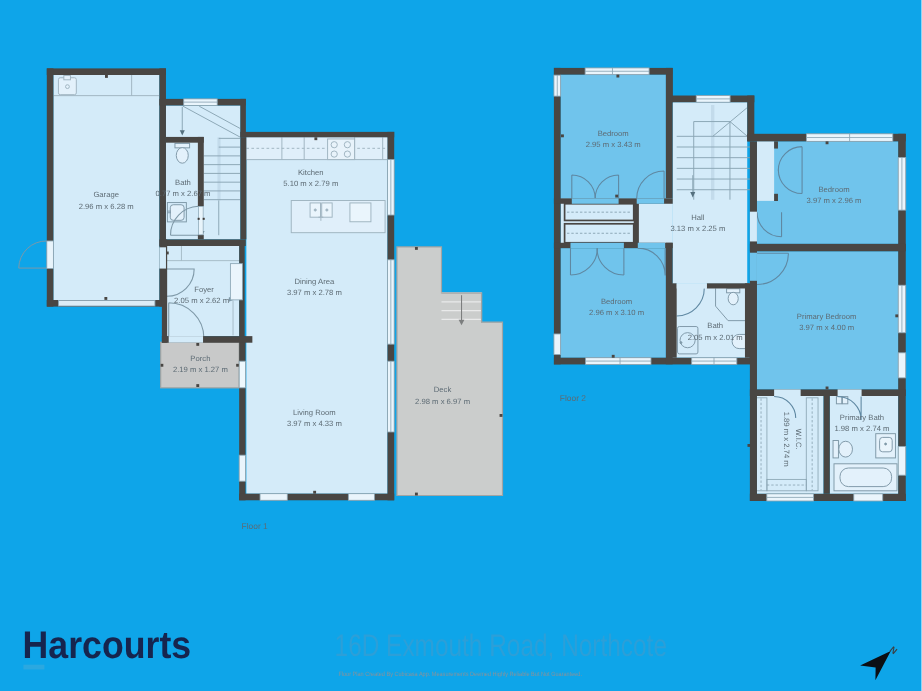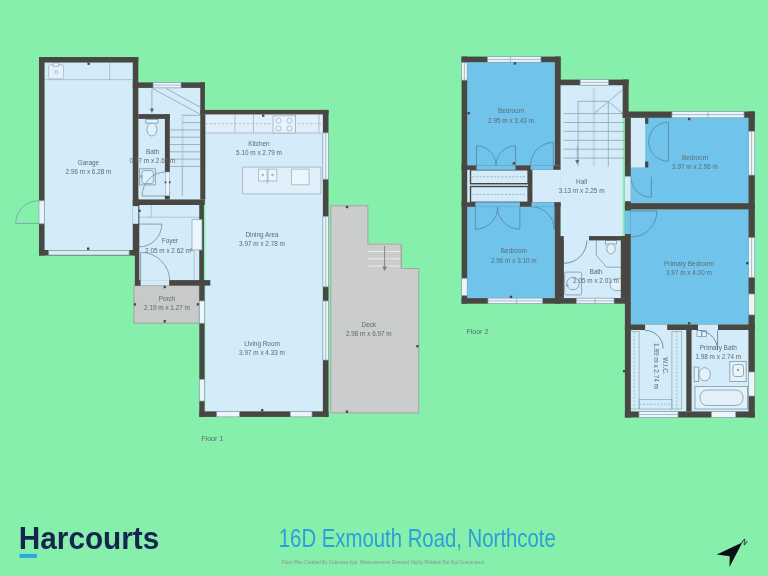--- a/index.html
+++ b/index.html
@@ -1,16 +1,16 @@
 <!DOCTYPE html>
 <html><head>
 <meta charset="utf-8">
 <style>
   html,body{margin:0;padding:0;background:#ffffff;}
-  #page{width:768px;height:576px;position:relative;background:#86efac;overflow:hidden;}
+  #page{width:768px;height:576px;position:relative;background:#0ea5e9;overflow:hidden;}
   svg{display:block;}
   text{font-family:"Liberation Sans",sans-serif;}
 </style>
 </head>
 <body>
 <div id="page">
 <svg width="768" height="576" viewBox="0 0 768 576">
 <defs>
 <g id="ticks"></g>
 </defs>

